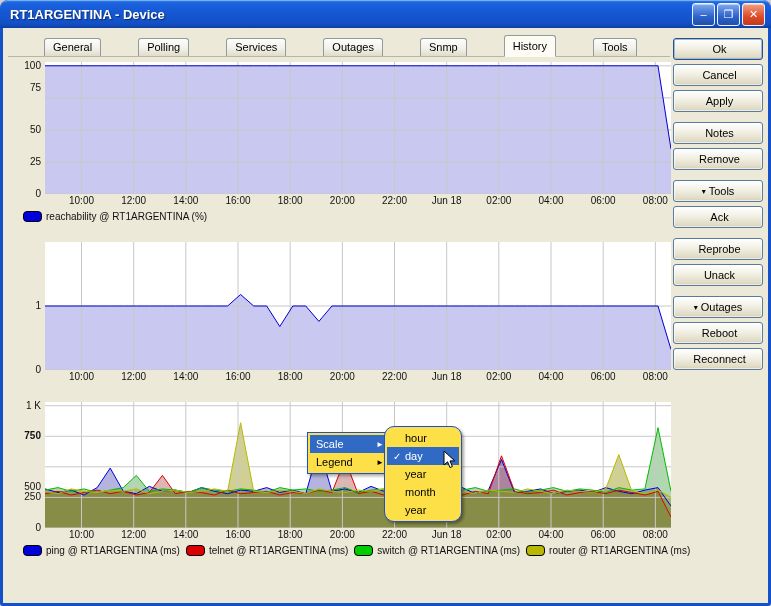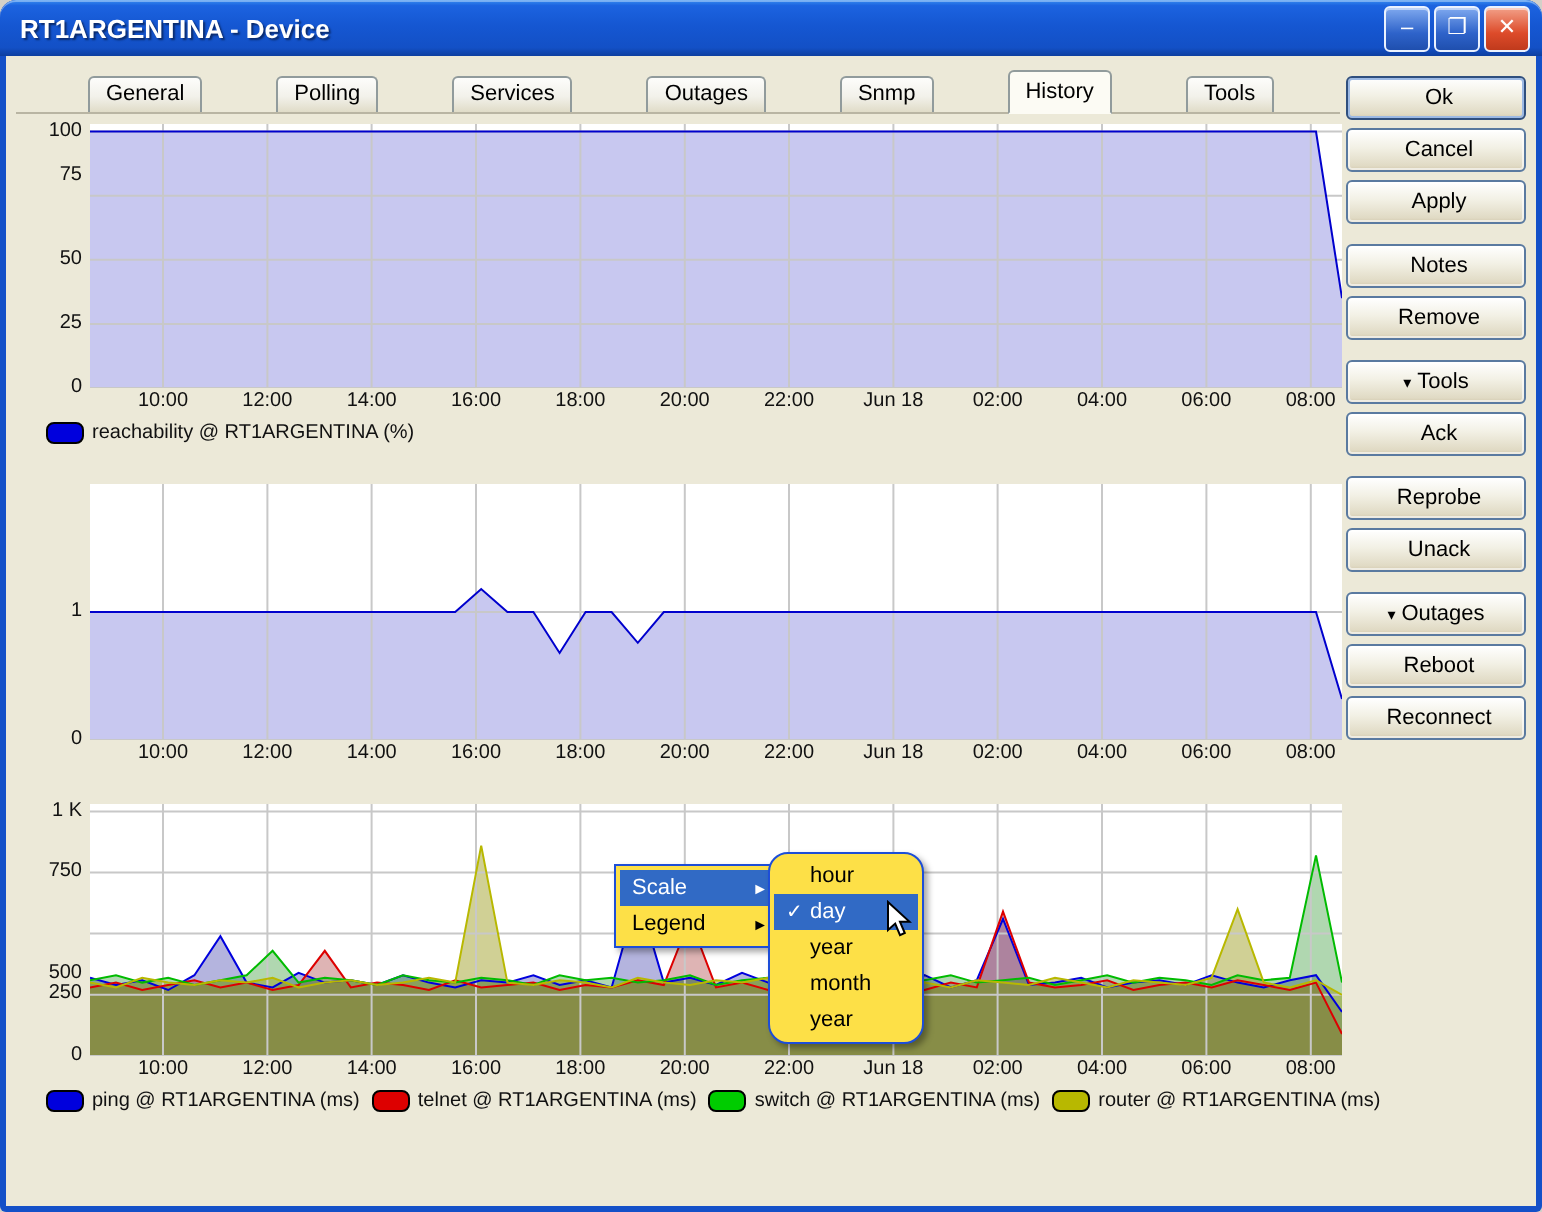--- a/index.html
+++ b/index.html
@@ -184,21 +184,21 @@
             <div class="xtick" style="left: 586.35px;">08:00</div>
           </div>
       </div>
 
       <div class="chart">
         <div class="crow">
           <div class="yaxis">
               <div class="ytick" style="top: 120px;">0</div>
               <div class="ytick" style="top: 89.4175px;">250</div>
               <div class="ytick" style="top: 58.835px; margin-top: 20px;">500</div>
-              <div class="ytick" style="top: 28.2524px;">750</div>
+              <div class="ytick" style="top: 28.2524px; font-weight: bold;">750</div>
               <div class="ytick" style="top: -2.3301px;">1 K</div>
             </div>
           <div class="plot p3"><svg width="626" height="126">
                 <polygon points="0,126 0.0,86.9 13.0,90.5 26.1,88.1 39.1,93.0 52.2,85.6 65.2,66.1 78.3,89.3 91.3,91.7 104.3,84.4 117.4,89.3 130.4,88.1 143.5,90.5 156.5,85.6 169.5,89.3 182.6,91.7 195.6,88.1 208.7,89.3 221.7,85.6 234.8,90.5 247.8,88.1 260.8,91.7 273.9,45.3 286.9,89.3 300.0,86.9 313.0,90.5 326.0,84.4 339.1,89.3 352.1,91.7 365.2,88.1 378.2,62.4 391.3,89.3 404.3,90.5 417.3,85.6 430.4,91.7 443.4,88.1 456.5,57.5 469.5,90.5 482.5,89.3 495.6,86.9 508.6,91.7 521.7,89.3 534.7,88.1 547.8,90.5 560.8,85.6 573.8,89.3 586.9,91.7 599.9,88.1 613.0,85.6 626.0,104.0 626,126" fill="rgba(40,40,160,0.35)"></polygon>
                 <polygon points="0,126 0.0,91.7 13.0,89.3 26.1,93.0 39.1,90.5 52.2,88.1 65.2,91.7 78.3,89.3 91.3,93.0 104.3,90.5 117.4,73.4 130.4,91.7 143.5,89.3 156.5,90.5 169.5,93.0 182.6,88.1 195.6,91.7 208.7,90.5 221.7,89.3 234.8,93.0 247.8,90.5 260.8,91.7 273.9,88.1 286.9,90.5 300.0,57.5 313.0,91.7 326.0,89.3 339.1,93.0 352.1,90.5 365.2,88.1 378.2,91.7 391.3,89.3 404.3,90.5 417.3,93.0 430.4,89.3 443.4,91.7 456.5,53.8 469.5,89.3 482.5,91.7 495.6,90.5 508.6,88.1 521.7,93.0 534.7,90.5 547.8,89.3 560.8,91.7 573.8,88.1 586.9,90.5 599.9,93.0 613.0,89.3 626.0,115.0 626,126" fill="rgba(160,40,40,0.35)"></polygon>
                 <polygon points="0,126 0.0,88.1 13.0,85.6 26.1,89.3 39.1,86.9 52.2,90.5 65.2,88.1 78.3,85.6 91.3,73.4 104.3,89.3 117.4,86.9 130.4,88.1 143.5,90.5 156.5,85.6 169.5,88.1 182.6,89.3 195.6,86.9 208.7,88.1 221.7,90.5 234.8,85.6 247.8,88.1 260.8,86.9 273.9,89.3 286.9,88.1 300.0,85.6 313.0,90.5 326.0,88.1 339.1,86.9 352.1,89.3 365.2,85.6 378.2,88.1 391.3,90.5 404.3,86.9 417.3,88.1 430.4,85.6 443.4,89.3 456.5,88.1 469.5,86.9 482.5,90.5 495.6,88.1 508.6,85.6 521.7,89.3 534.7,86.9 547.8,88.1 560.8,90.5 573.8,85.6 586.9,88.1 599.9,86.9 613.0,25.7 626.0,89.3 626,126" fill="rgba(30,140,30,0.35)"></polygon>
                 <polygon points="0,126 0.0,89.3 13.0,91.7 26.1,86.9 39.1,89.3 52.2,90.5 65.2,88.1 78.3,89.3 91.3,86.9 104.3,91.7 117.4,89.3 130.4,88.1 143.5,90.5 156.5,89.3 169.5,86.9 182.6,89.3 195.6,20.8 208.7,89.3 221.7,90.5 234.8,88.1 247.8,89.3 260.8,91.7 273.9,86.9 286.9,89.3 300.0,90.5 313.0,88.1 326.0,89.3 339.1,86.9 352.1,91.7 365.2,89.3 378.2,88.1 391.3,90.5 404.3,86.9 417.3,89.3 430.4,91.7 443.4,88.1 456.5,89.3 469.5,90.5 482.5,86.9 495.6,89.3 508.6,91.7 521.7,88.1 534.7,89.3 547.8,90.5 560.8,86.9 573.8,52.6 586.9,89.3 599.9,91.7 613.0,88.1 626.0,95.4 626,126" fill="rgba(150,150,20,0.45)"></polygon>
                 <line x1="0" y1="126.0" x2="626" y2="126.0" stroke="#c8c8c8" stroke-width="1"></line>
                 <line x1="0" y1="95.4" x2="626" y2="95.4" stroke="#c8c8c8" stroke-width="1"></line>
                 <line x1="0" y1="64.8" x2="626" y2="64.8" stroke="#c8c8c8" stroke-width="1"></line>

